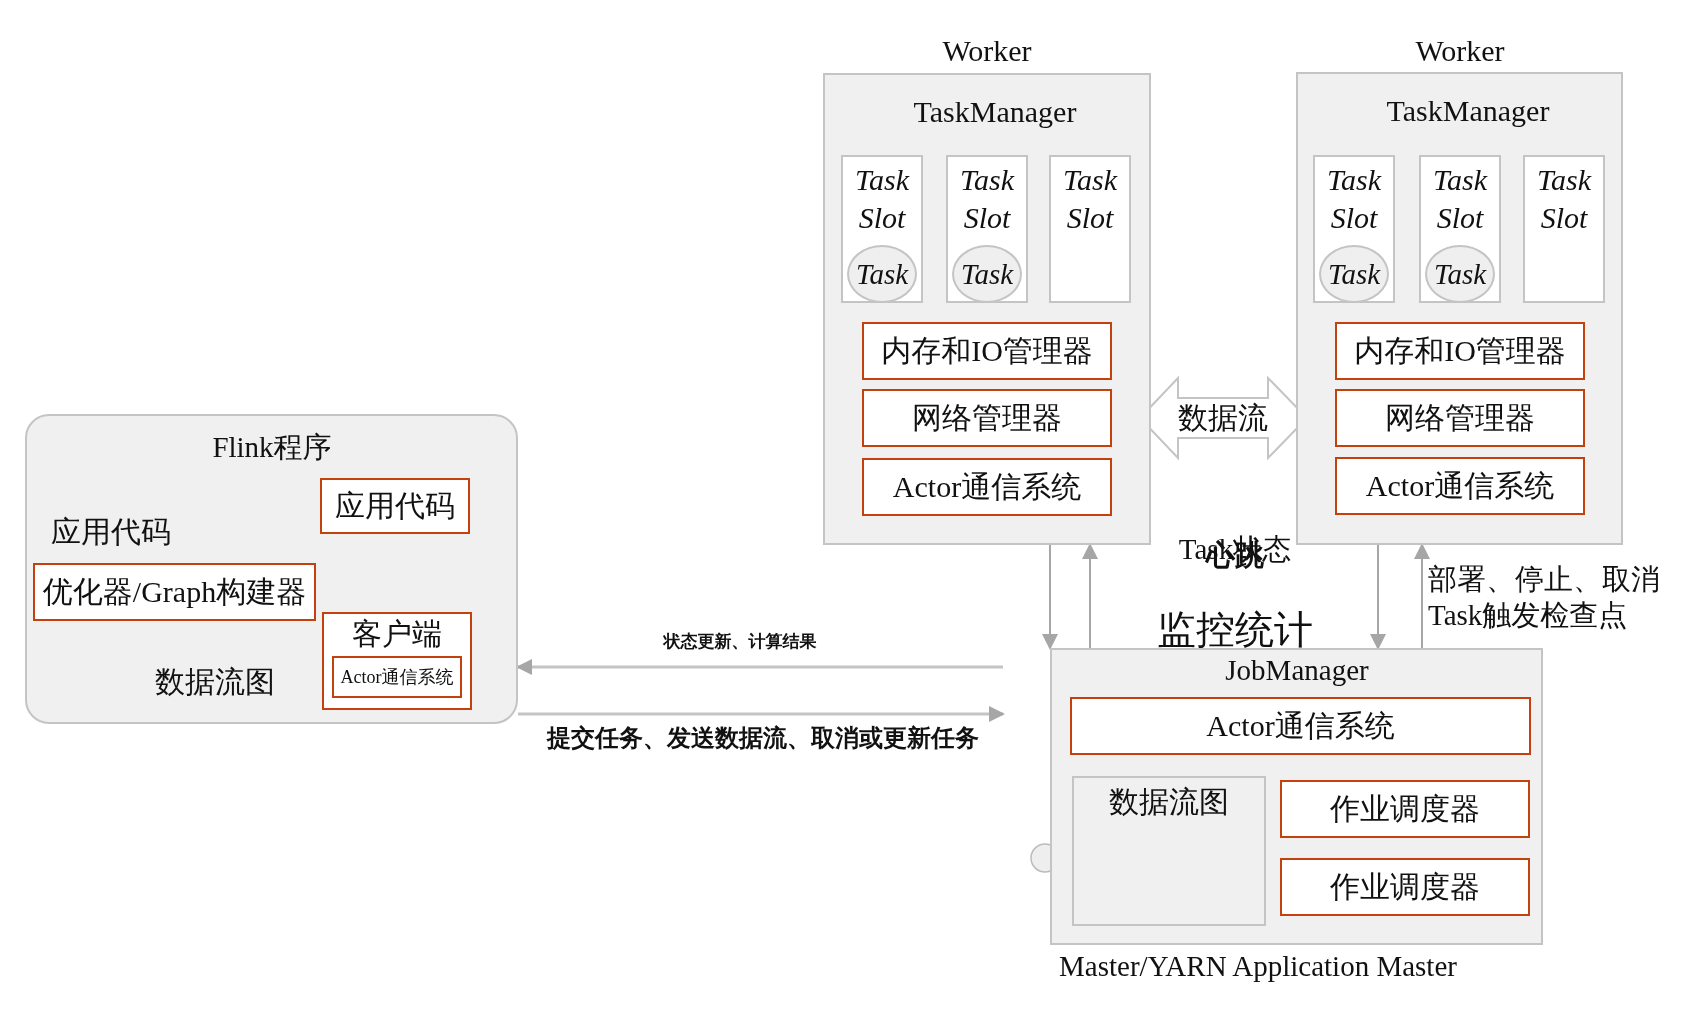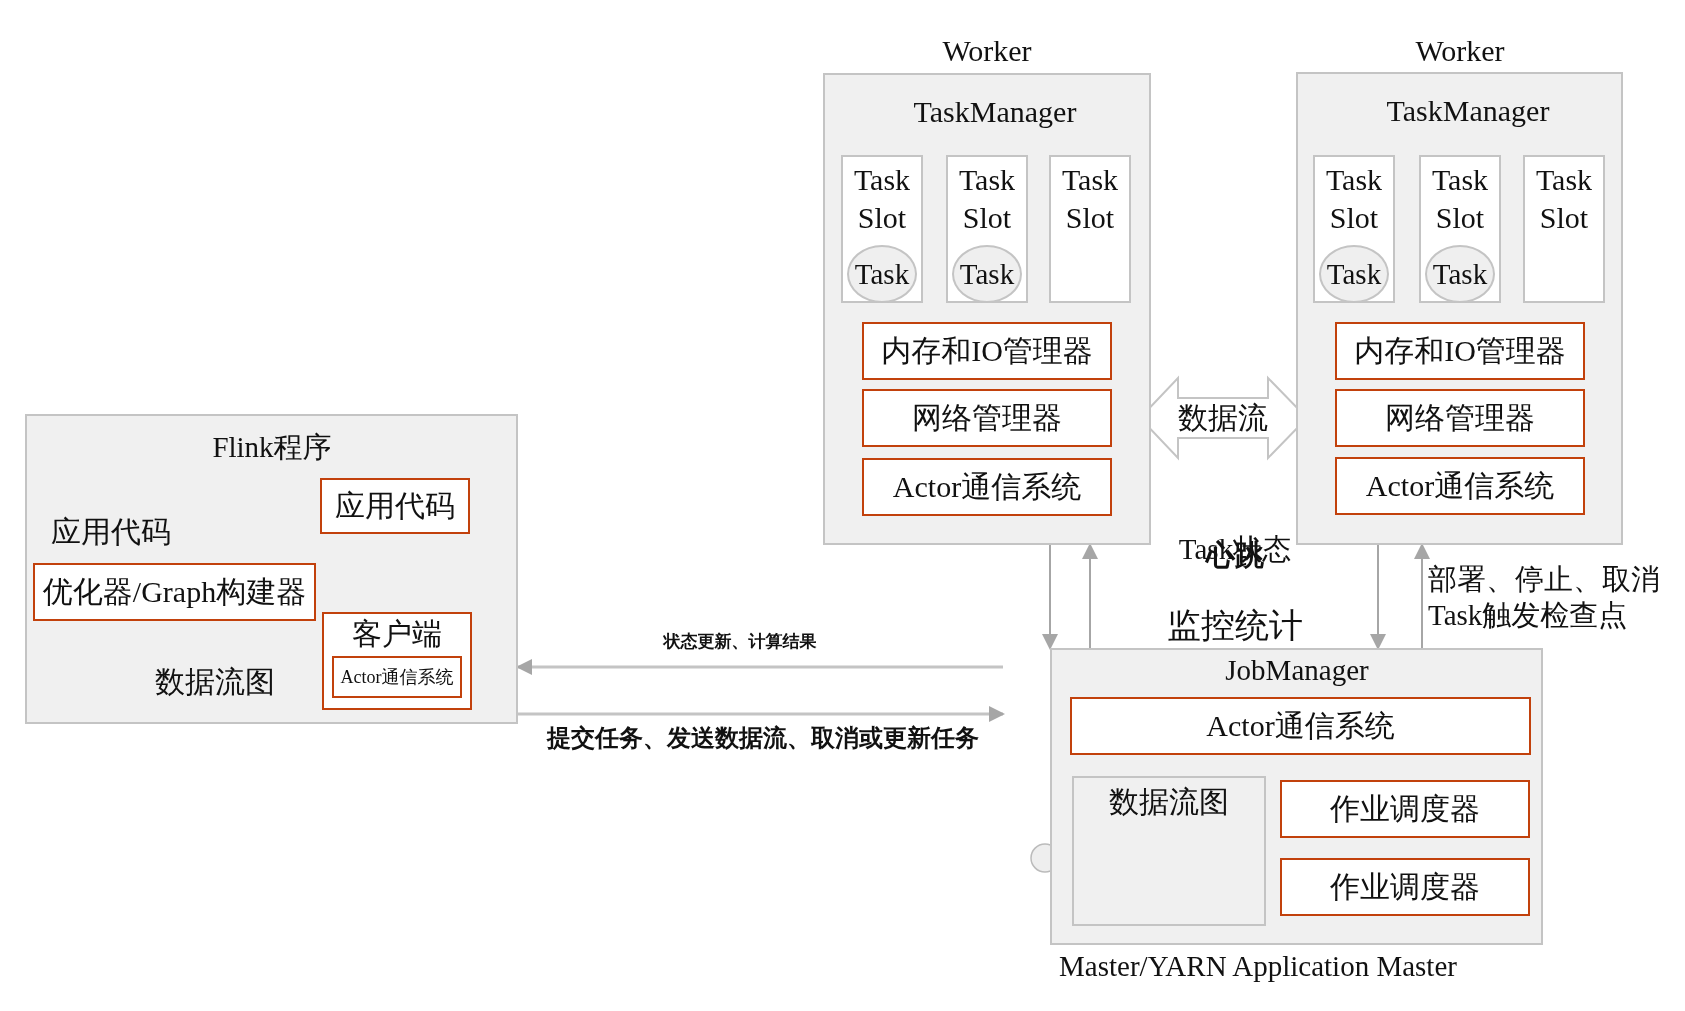--- a/index.html
+++ b/index.html
@@ -1,20 +1,20 @@
 <!DOCTYPE html>
 <html><head>
 <meta charset="utf-8">
 <style>
   html,body{margin:0;padding:0;background:#fff;}
   body{width:1685px;height:1011px;position:relative;overflow:hidden;font-family:"Liberation Serif","DejaVu Serif",serif;color:#111;}
   .panel{position:absolute;background:#f0f0f0;border:2px solid #c4c4c4;box-sizing:border-box;}
   .box{position:absolute;background:#fff;border:2px solid #c2410c;box-sizing:border-box;display:flex;align-items:center;justify-content:center;text-align:center;}
   .label{position:absolute;text-align:center;white-space:nowrap;}
-  .slot{position:absolute;background:#fff;border:2px solid #c4c4c4;box-sizing:border-box;width:82px;height:148px;text-align:center;font-size:30px;line-height:38px;padding-top:4px;}
+  .slot{position:absolute;background:#fff;border:2px solid #c4c4c4;box-sizing:border-box;width:82px;height:148px;text-align:center;font-size:30px;line-height:38px;padding-top:4px;font-style:italic;}
   .task{position:absolute;left:4px;top:88px;width:70px;height:58px;border-radius:50%;background:#efefef;border:2px solid #c4c4c4;box-sizing:border-box;display:flex;align-items:center;justify-content:center;font-size:29px;}
   .zh{font-size:30px;}
   svg{position:absolute;left:0;top:0;}
 </style>
 </head>
 <body>
 
 <svg width="1685" height="1011">
   <defs>
     <marker id="ag" markerWidth="10" markerHeight="10" refX="9" refY="5" orient="auto" markerUnits="userSpaceOnUse">
@@ -99,37 +99,37 @@
     <div>Task</div>
     <div>Slot</div>
   </div>
   <div class="box zh" style="left:37px;top:248px;width:250px;height:58px;">内存和IO管理器</div>
   <div class="box zh" style="left:37px;top:315px;width:250px;height:58px;">网络管理器</div>
   <div class="box zh" style="left:37px;top:383px;width:250px;height:58px;">Actor通信系统</div>
 </div>
 
 <div class="label zh" style="left:1168px;top:398px;width:110px;">数据流</div>
 
-<div class="panel" style="left:25px;top:414px;width:493px;height:310px;">
+<div class="panel" style="left:25px;top:414px;width:493px;height:310px;border-radius:24px;">
   <div class="label" style="left:0;top:12px;width:490px;font-size:29px;">Flink程序</div>
   <div class="box zh" style="left:293px;top:62px;width:150px;height:56px;">应用代码</div>
   <div class="label zh" style="left:24px;top:96px;">应用代码</div>
   <div class="box zh" style="left:6px;top:147px;width:283px;height:58px;">优化器/Graph构建器</div>
   <div class="box" style="left:295px;top:196px;width:150px;height:98px;display:block;">
     <div class="label zh" style="left:0;top:0;width:146px;">客户端</div>
     <div class="box" style="left:8px;top:42px;width:130px;height:42px;font-size:18px;">Actor通信系统</div>
   </div>
   <div class="label zh" style="left:128px;top:246px;">数据流图</div>
 </div>
 
 <div class="label" style="left:560px;top:630px;width:360px;font-size:17px;font-weight:bold;">状态更新、计算结果</div>
 <div class="label" style="left:528px;top:722px;width:470px;font-size:24px;font-weight:bold;">提交任务、发送数据流、取消或更新任务</div>
 <div class="label" style="left:1150px;top:530px;width:170px;font-size:29px;">Task状态</div>
 <div class="label" style="left:1150px;top:536px;width:170px;font-size:29px;font-weight:bold;">心跳</div>
-<div class="label" style="left:1150px;top:603px;width:170px;font-size:34px;">监控统计</div>
+<div class="label" style="left:1150px;top:603px;width:170px;font-size:39px;">监控统计</div>
 <div class="label" style="left:1428px;top:560px;font-size:29px;">部署、停止、取消</div>
 <div class="label" style="left:1428px;top:596px;font-size:29px;">Task触发检查点</div>
 
 <div class="panel" style="left:1050px;top:648px;width:493px;height:297px;background:#f0f0f0;">
   <div class="label" style="left:0;top:4px;width:490px;font-size:29px;">JobManager</div>
   <div class="box zh" style="left:18px;top:47px;width:461px;height:58px;">Actor通信系统</div>
   <div class="box" style="left:20px;top:126px;width:194px;height:150px;display:block;background:transparent;border-color:#c4c4c4;">
     <div class="label zh" style="left:0;top:4px;width:190px;">数据流图</div>
   </div>
   <div class="box zh" style="left:228px;top:130px;width:250px;height:58px;">作业调度器</div>

